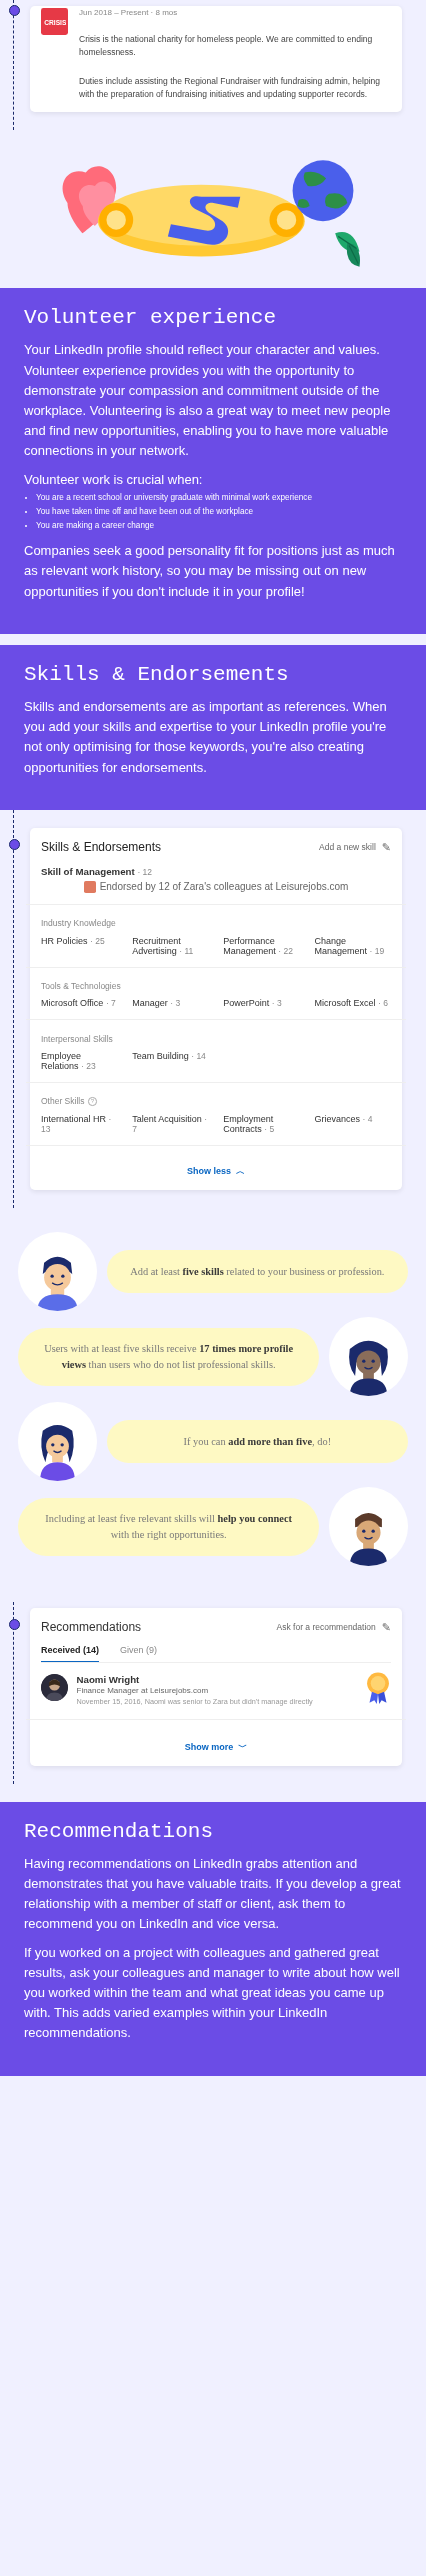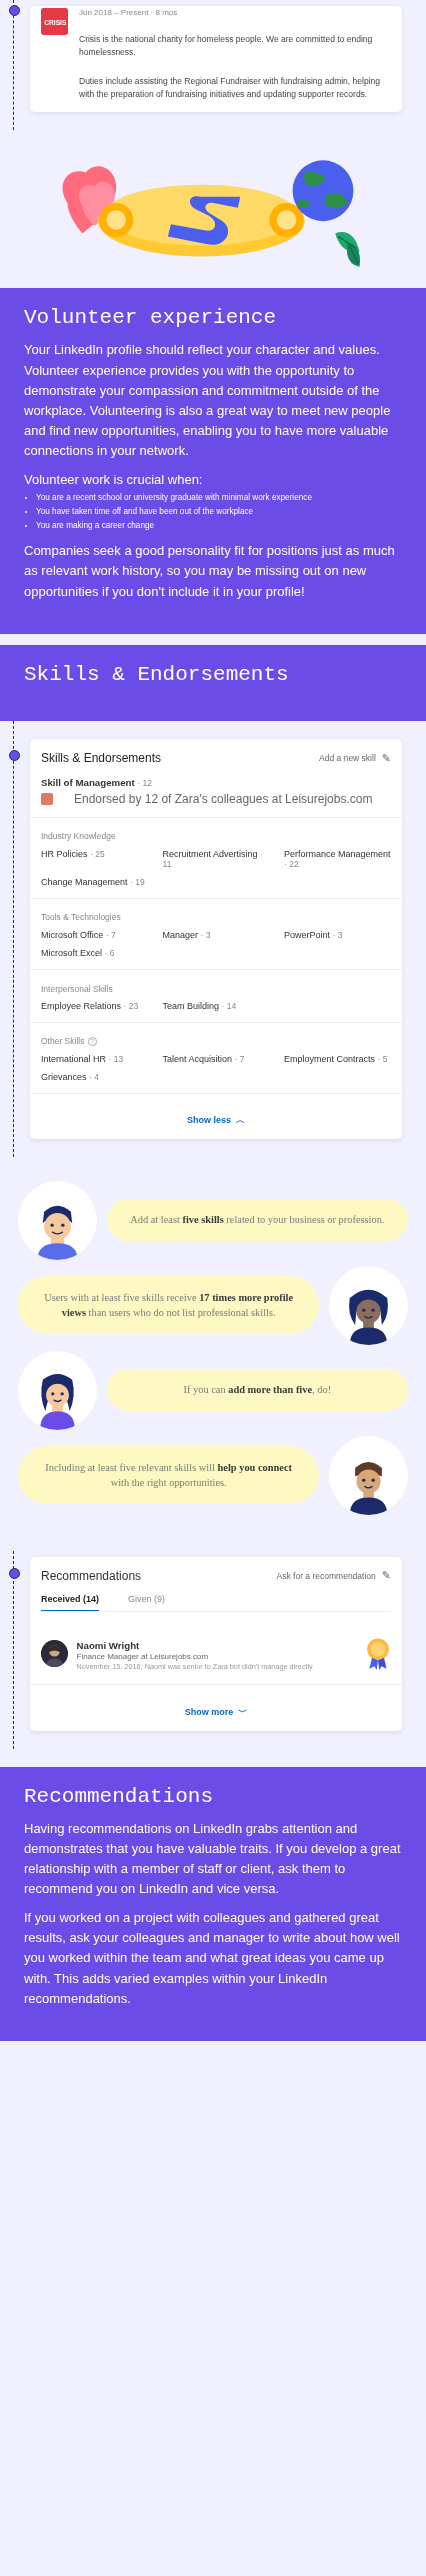--- a/index.html
+++ b/index.html
@@ -73,25 +73,25 @@
   }
 
   
   .skills-header { display: flex; justify-content: space-between; align-items: center; margin-bottom: 12px; }
   .skills-header h3 { font-size: 12px; color: #222; font-weight: 400; }
   .add-skill { font-size: 8.5px; color: #666; display: flex; align-items: center; gap: 6px; }
   .pencil { color: #6b6b6b; font-size: 11px; }
   .skill-top { margin-bottom: 8.5px; }
   .skill-top-name { font-size: 9.7px; font-weight: 600; }
   .skill-top-count { color: #888; font-size: 8.5px; }
-  .endorsed-row { display: flex; align-items: center; gap: 21px; font-size: 12px; color: #666; margin-top: 3.7px; }
+  .endorsed-row { display: flex; align-items: center; gap: 4px; font-size: 10px; color: #666; margin-top: 3.7px; justify-content: center; }
   .avatar-stack { display: flex; }
   .avatar-stack span { width: 12px; height: 12px; border-radius: 1.8px; background: #e07a5f; display: inline-block; }
   .skill-cat { color: #888; font-size: 8.5px; margin: 13.4px 0 7.3px 0; display: flex; align-items: center; gap: 3.7px; }
-  .skill-grid { display: grid; grid-template-columns: 1fr 1fr 1fr; gap: 8.5px 14.6px; }
+  .skill-grid { display: grid; grid-template-columns: 1fr 1fr 1fr 1fr; gap: 8.5px 14.6px; }
   .skill-item { font-size: 9px; }
   .skill-item .cnt { color: #888; font-size: 8.5px; }
   .divider { border-top: 0.6px solid #eee; margin: 11px -14.6px; }
   .show-less { text-align: center; color: #0a66c2; font-size: 9px; font-weight: 600; padding: 8.5px 0 0 0; }
 
   
   .people-section { padding: 24px 18px 30px 18px; position: relative; }
   .bubble-row { display: flex; align-items: center; gap: 9.7px; margin-bottom: 6px; }
   .bubble-row.rev { flex-direction: row-reverse; }
   .person {
@@ -104,21 +104,21 @@
     background: #fef9c3; border-radius: 30px; padding: 13.4px 17px;
     font-family: Georgia, serif; font-size: 10.4px; color: #7a7a7a;
     text-align: center; line-height: 1.5; flex: 1;
     position: relative;
   }
   .speech strong { color: #3a3a3a; font-weight: bold; }
 
   
   .rec-header { display: flex; justify-content: space-between; align-items: center; margin-bottom: 11px; }
   .rec-header h3 { font-size: 12px; font-weight: 400; }
-  .tabs { display: flex; gap: 29px; border-bottom: 0.6px solid #eee; margin-bottom: 28px; }
+  .tabs { display: flex; gap: 21px; border-bottom: 0.6px solid #eee; margin-bottom: 11px; }
   .tab { padding: 0 0 6px 0; font-size: 9px; color: #888; }
   .tab.active { color: #222; border-bottom: 1.2px solid #0a66c2; font-weight: 600; }
   .rec-body { display: flex; gap: 8.5px; position: relative; }
   .rec-avatar { width: 27px; height: 27px; border-radius: 50%; background: #3a3a4a; flex-shrink: 0; overflow: hidden; }
   .rec-avatar svg { width: 27px; height: 27px; }
   .rec-content { flex: 1; }
   .rec-name { font-size: 9.7px; font-weight: 600; }
   .rec-role { font-size: 8px; color: #666; margin-top: 1.2px; }
   .rec-date { font-size: 7.3px; color: #999; margin-top: 1.2px; }
   .rec-text { font-size: 8.8px; color: #444; line-height: 1.5; margin-top: 7.3px; }
@@ -182,20 +182,21 @@
   <ul>
     <li>You are a recent school or university graduate with minimal work experience</li>
     <li>You have taken time off and have been out of the workplace</li>
     <li>You are making a career change</li>
   </ul>
   <p>Companies seek a good personality fit for positions just as much as relevant work history, so you may be missing out on new opportunities if you don't include it in your profile!</p>
 </div>
 
 <div class="purple-section" style="margin-top: 11px;">
   <h2>Skills &amp; Endorsements</h2>
+  <p>Skills and endorsements are as important as references. When you add your skills and expertise to your LinkedIn profile you're not only optimising for those keywords, you're also creating opportunities for endorsements.</p>
 </div>
 
 <div class="timeline" style="padding-top: 18px;">
   <div class="timeline-line"></div>
   <div class="timeline-dot" style="top: 29px;"></div>
   <div class="card" style="margin-left: 30px;">
     <div class="skills-header">
       <h3>Skills &amp; Endorsements</h3>
       <div class="add-skill">
         <span>Add a new skill</span>

